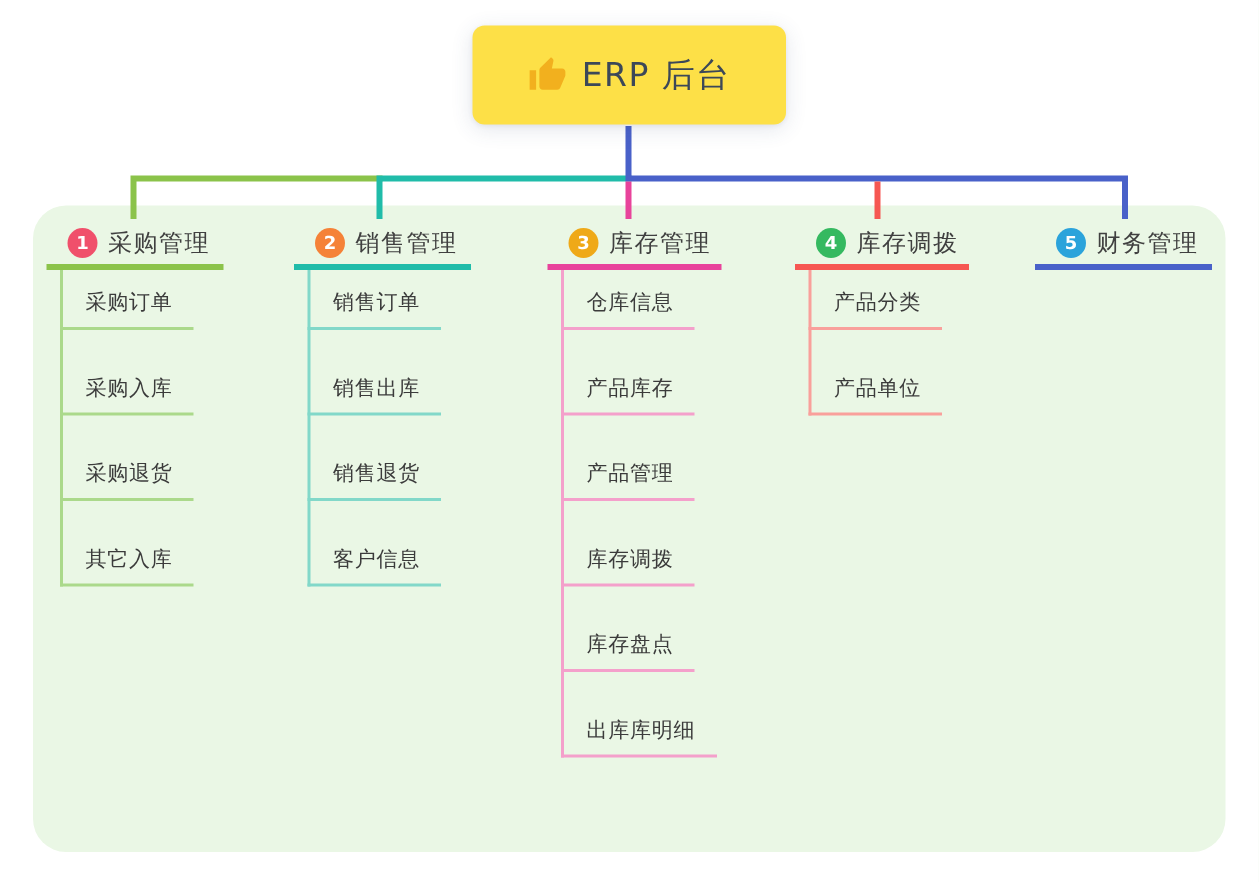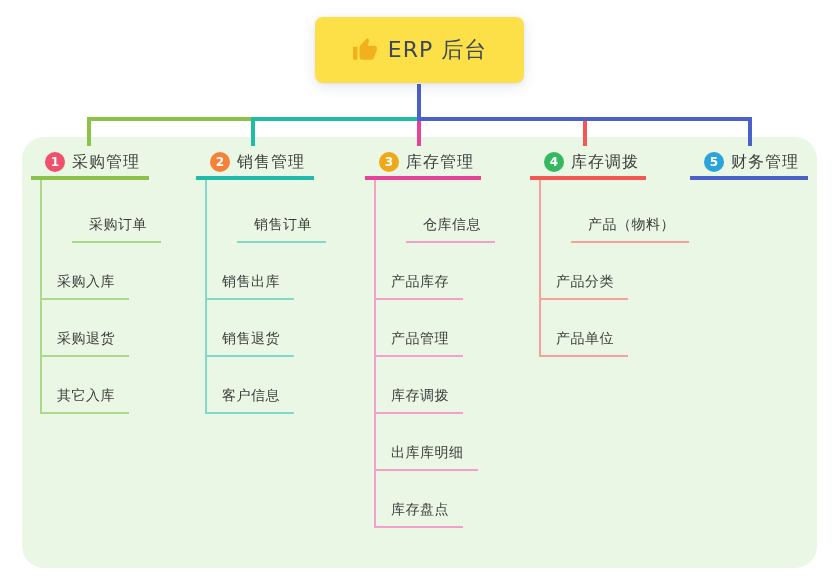--- a/index.html
+++ b/index.html
@@ -50,21 +50,21 @@
   }
   .items::before {            
     content:""; position:absolute; left:0; top:0; bottom:0; width:2px;
     background:var(--item-line);
   }
   .item {
     height:57px; display:flex; align-items:flex-end;
     border-bottom:2px solid var(--item-line);
     width:fit-content; padding:0 14px 0 17px; cursor:pointer;
   }
-  .item:first-child { height:63px;margin-left:32px; }
+  .item:first-child { height:40px; }
   .item-label {
     font-size:14px; color:#3b3b3b; white-space:nowrap;
     padding-bottom:7px; letter-spacing:.5px;
   }
 </style>
 </head>
 <body>
 
 <div class="canvas">
 
@@ -153,38 +153,35 @@
 
   <li class="item">
     <span class="item-label">产品管理</span>
   </li>
 
   <li class="item">
     <span class="item-label">库存调拨</span>
   </li>
 
   <li class="item">
-    <span class="item-label">出库库明细</span>
+    <span class="item-label">库存盘点</span>
   </li>
 
   <li class="item">
-    <span class="item-label">库存盘点</span>
+    <span class="item-label">出库库明细</span>
   </li>
 </ul>
   </section>
 
   <section class="branch" style="left: 530px; width: 116px; --line: #F65752; --item-line: #F9A09B; --badge: #35B960;">
     <header class="branch-header">
       <span class="badge">4</span>
       <span class="branch-label">库存调拨</span>
     </header>
     <ul class="items">
-  <li class="item">
-    <span class="item-label">产品（物料）</span>
-  </li>
 
   <li class="item">
     <span class="item-label">产品分类</span>
   </li>
 
   <li class="item">
     <span class="item-label">产品单位</span>
   </li>
 </ul>
   </section>

